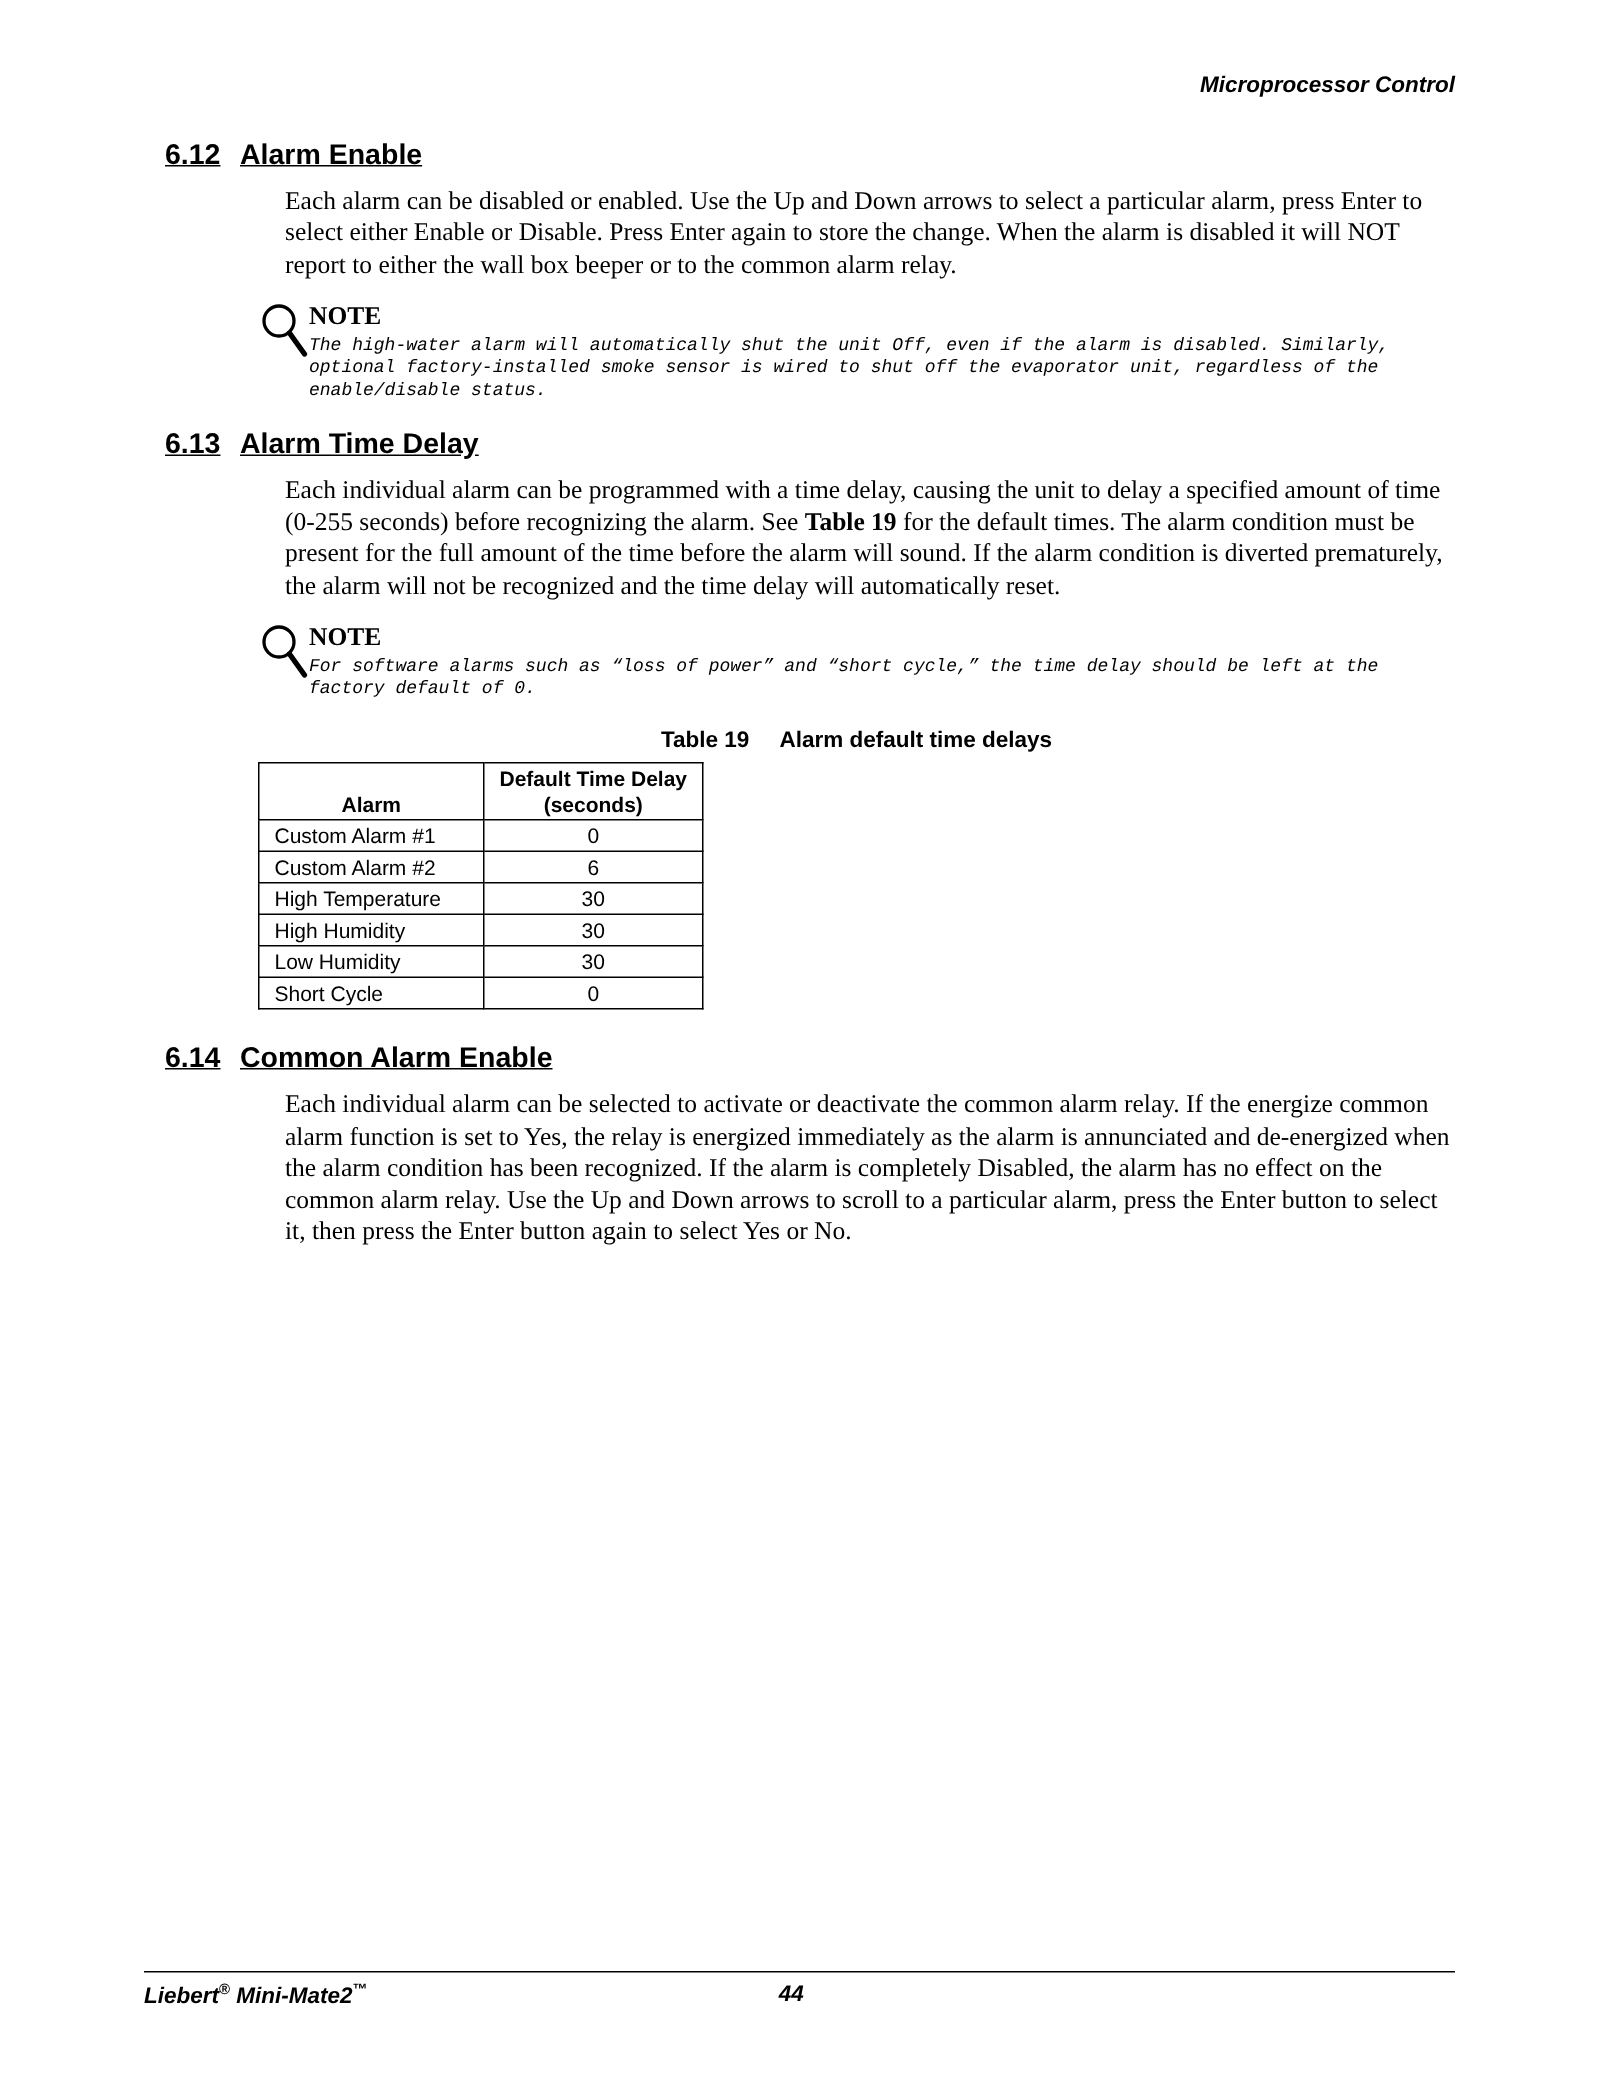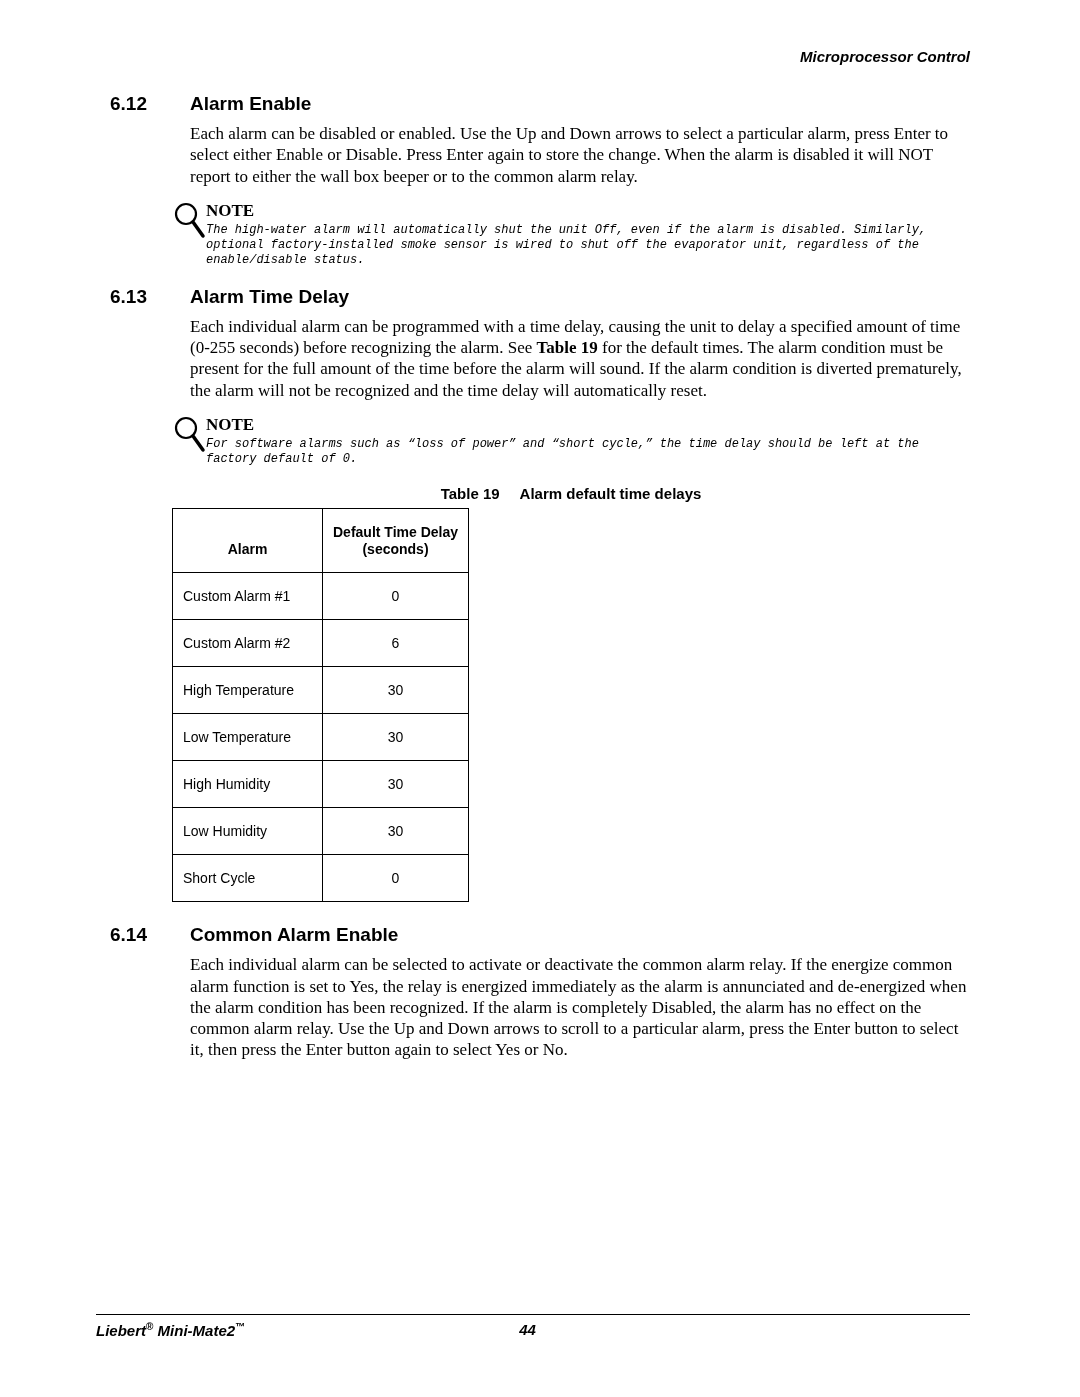--- a/index.html
+++ b/index.html
@@ -16,22 +16,23 @@
     text-align: right;
     font-family: Arial, Helvetica, sans-serif;
     font-weight: bold;
     font-style: italic;
     font-size: 15px;
     margin-bottom: 28px;
   }
   .section {
     display: flex;
     align-items: baseline;
-    gap: 36px;
+    gap: 6px;
     margin-bottom: 8px;
+    text-decoration: underline;
   }
   .sec-num {
     font-family: Arial, Helvetica, sans-serif;
     font-weight: bold;
     font-size: 19px;
     width: 44px;
     flex: 0 0 44px;
   }
   .sec-title {
     font-family: Arial, Helvetica, sans-serif;
@@ -76,21 +77,21 @@
   }
   .table-caption .gap { display: inline-block; width: 20px; }
   table.delay {
     border-collapse: collapse;
     margin-left: 62px;
     margin-bottom: 22px;
   }
   table.delay th, table.delay td {
     border: 1px solid #000;
     font-size: 14px;
-    padding: 15px 10px;
+    padding: 2px 10px;
     text-align: left;
   }
   table.delay th {
     font-family: Arial, Helvetica, sans-serif;
     font-weight: bold;
     text-align: center;
     line-height: 1.2;
   }
   table.delay th:first-child { vertical-align: bottom; }
   table.delay td { font-family: Arial, Helvetica, sans-serif; }
@@ -180,24 +181,20 @@
         </tr>
         <tr>
           <td>Custom Alarm #2</td>
           <td>6</td>
         </tr>
         <tr>
           <td>High Temperature</td>
           <td>30</td>
         </tr>
         <tr>
-          <td>Low Temperature</td>
-          <td>30</td>
-        </tr>
-        <tr>
           <td>High Humidity</td>
           <td>30</td>
         </tr>
         <tr>
           <td>Low Humidity</td>
           <td>30</td>
         </tr>
         <tr>
           <td>Short Cycle</td>
           <td>0</td>

